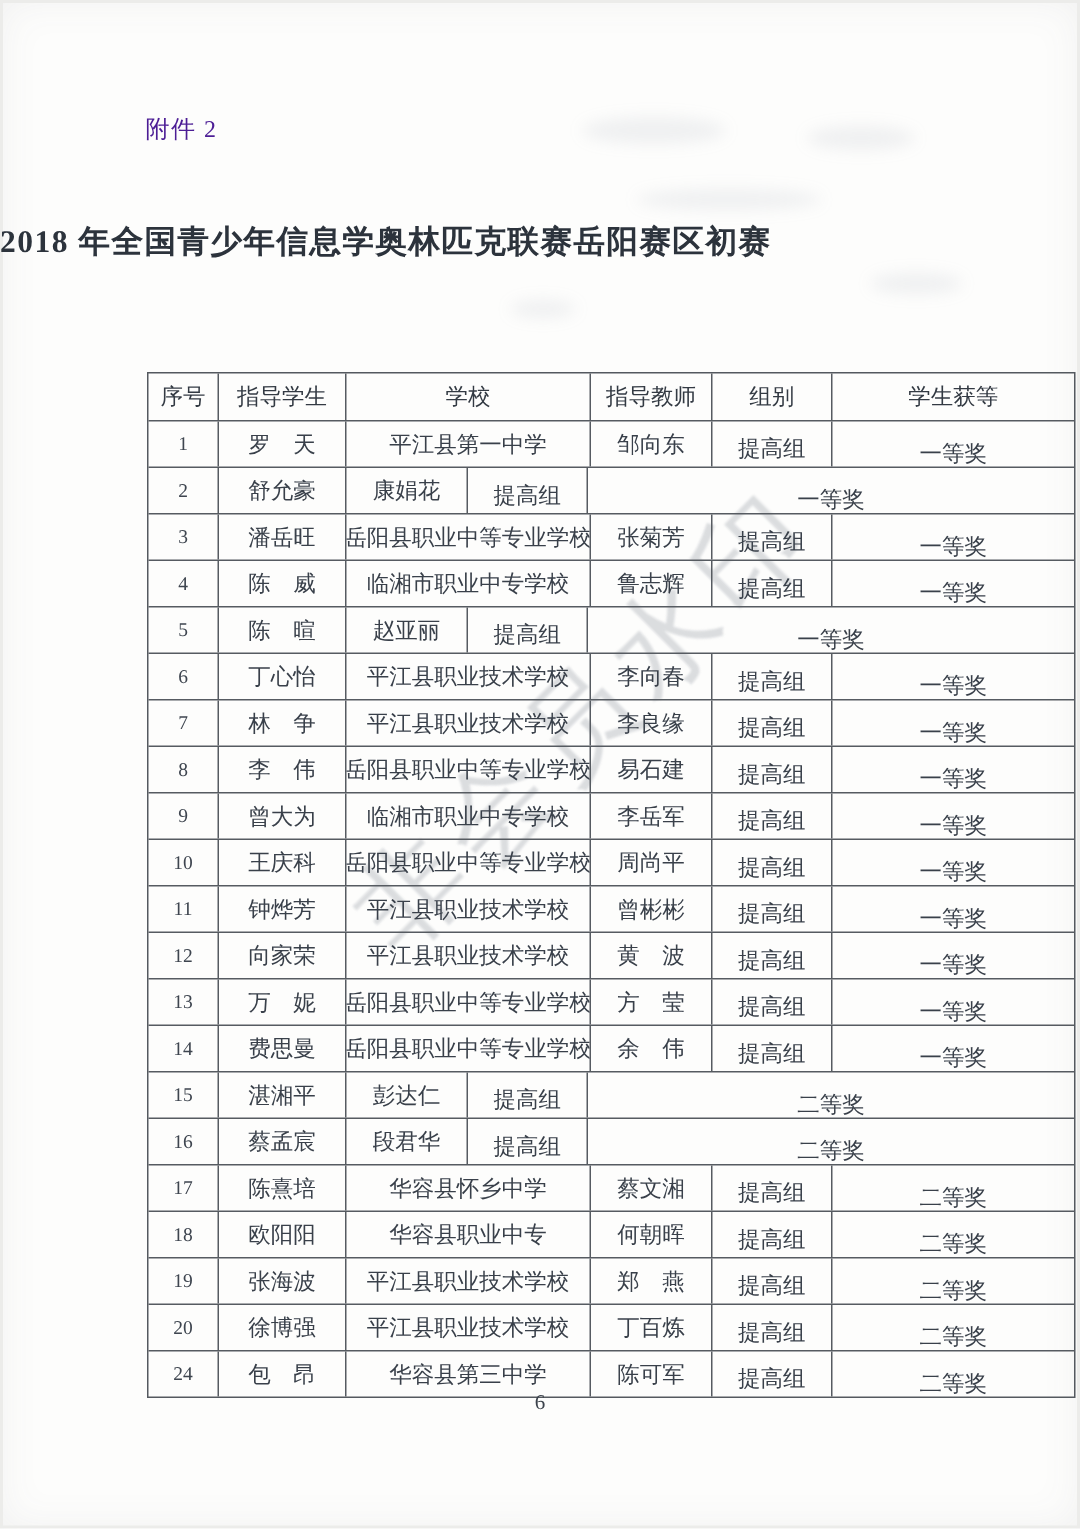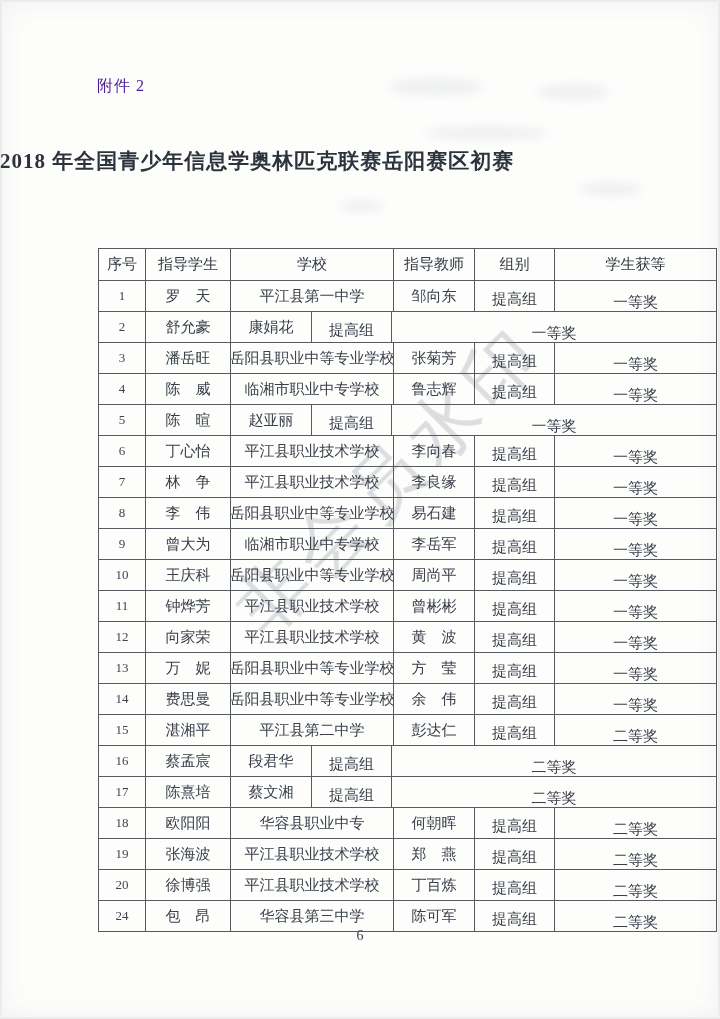--- a/index.html
+++ b/index.html
@@ -215,35 +215,35 @@
           <div class="cell c0">14</div>
           <div class="cell c1">费思曼</div>
           <div class="cell c2">岳阳县职业中等专业学校</div>
           <div class="cell c3">余　伟</div>
           <div class="cell c4">提高组</div>
           <div class="cell c5">一等奖</div>
         </div>
         <div class="t-row">
           <div class="cell c0">15</div>
           <div class="cell c1">湛湘平</div>
-          <div class="cell c2">平江县第二中学</div>
           <div class="cell c3">彭达仁</div>
           <div class="cell c4">提高组</div>
           <div class="cell c5">二等奖</div>
         </div>
         <div class="t-row">
           <div class="cell c0">16</div>
           <div class="cell c1">蔡孟宸</div>
           <div class="cell c3">段君华</div>
           <div class="cell c4">提高组</div>
           <div class="cell c5">二等奖</div>
         </div>
         <div class="t-row">
           <div class="cell c0">17</div>
           <div class="cell c1">陈熹培</div>
+          <div class="cell c2">华容县怀乡中学</div>
           <div class="cell c3">蔡文湘</div>
           <div class="cell c4">提高组</div>
           <div class="cell c5">二等奖</div>
         </div>
         <div class="t-row">
           <div class="cell c0">18</div>
           <div class="cell c1">欧阳阳</div>
           <div class="cell c2">华容县职业中专</div>
           <div class="cell c3">何朝晖</div>
           <div class="cell c4">提高组</div>

